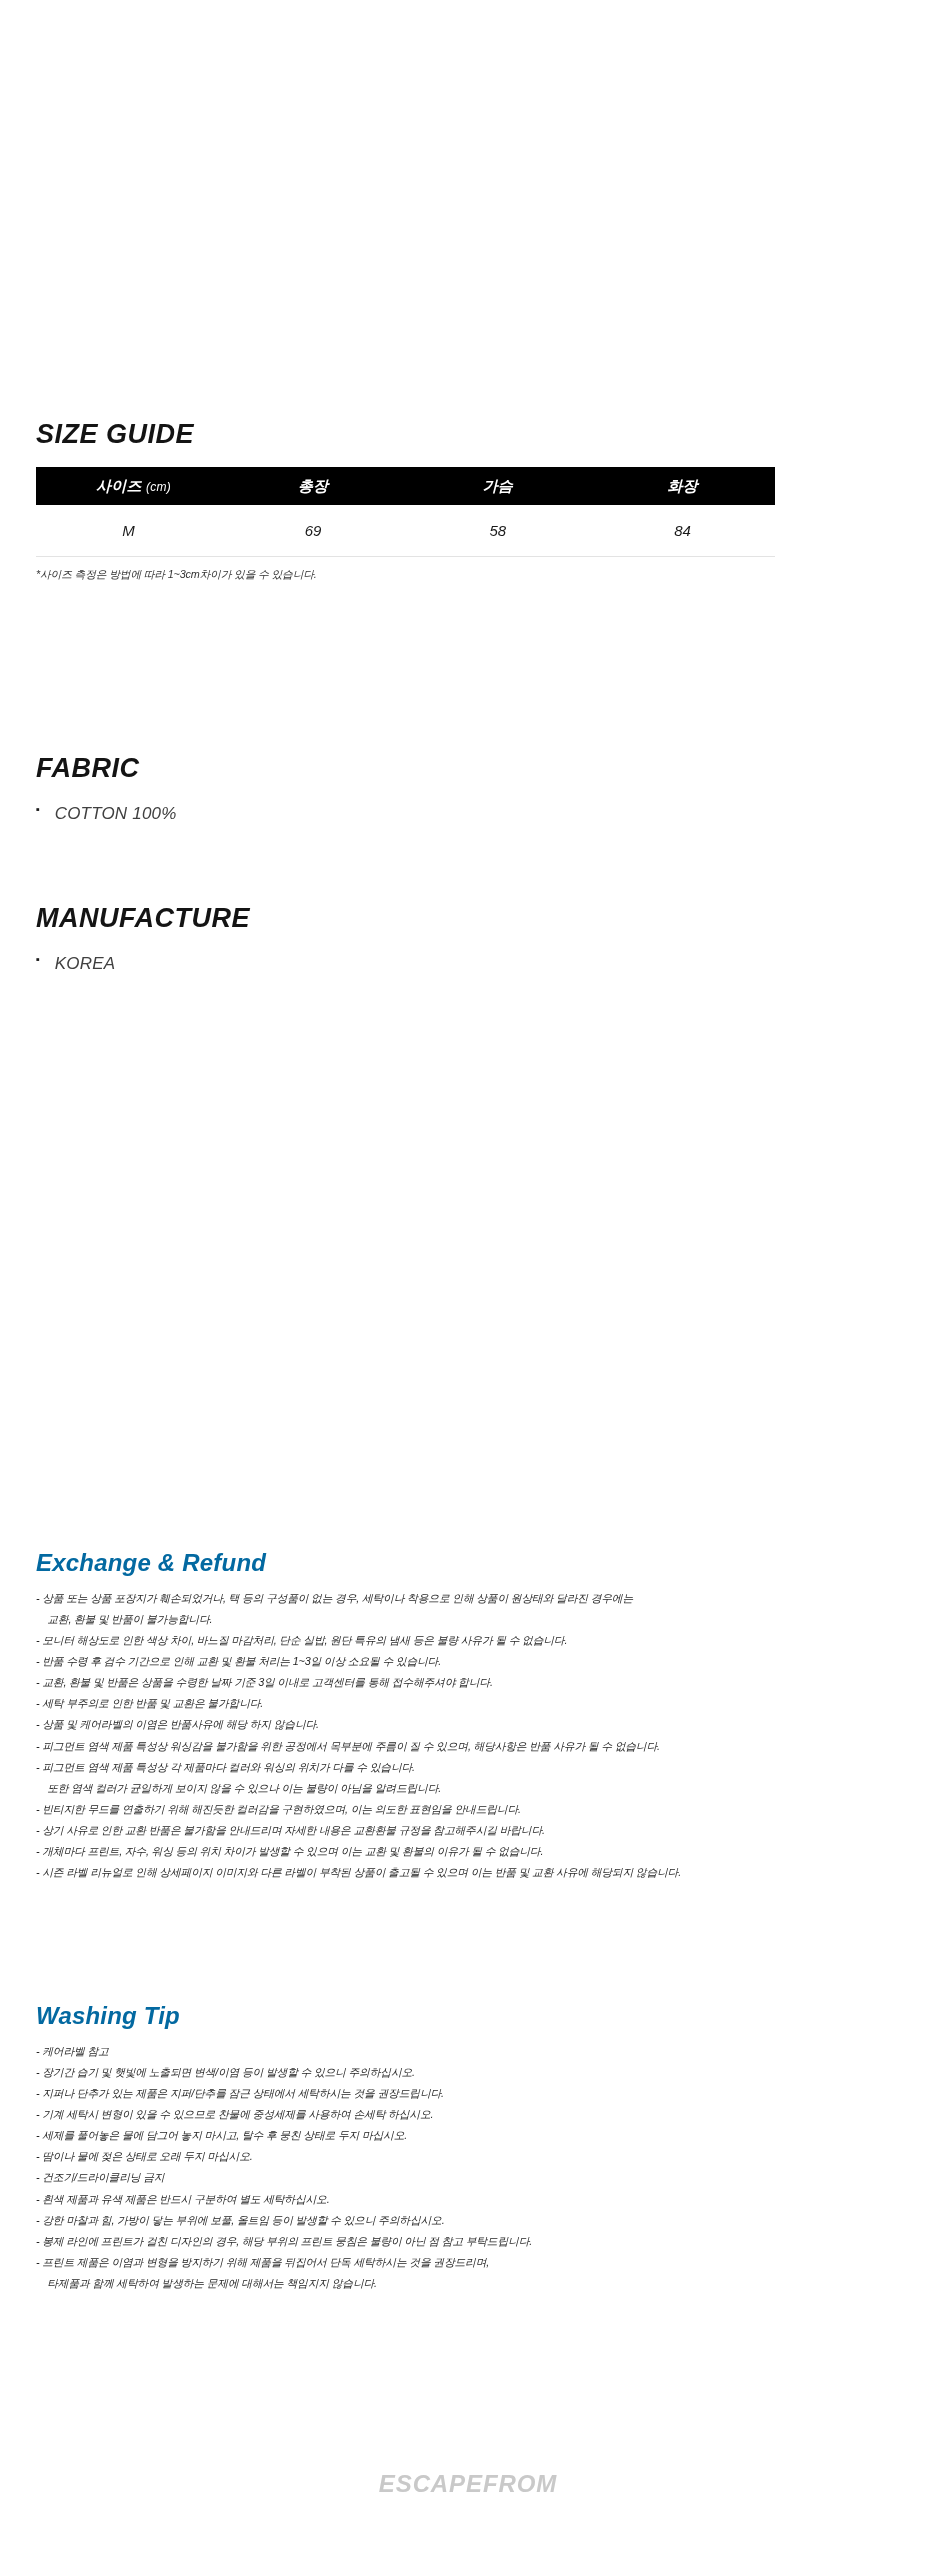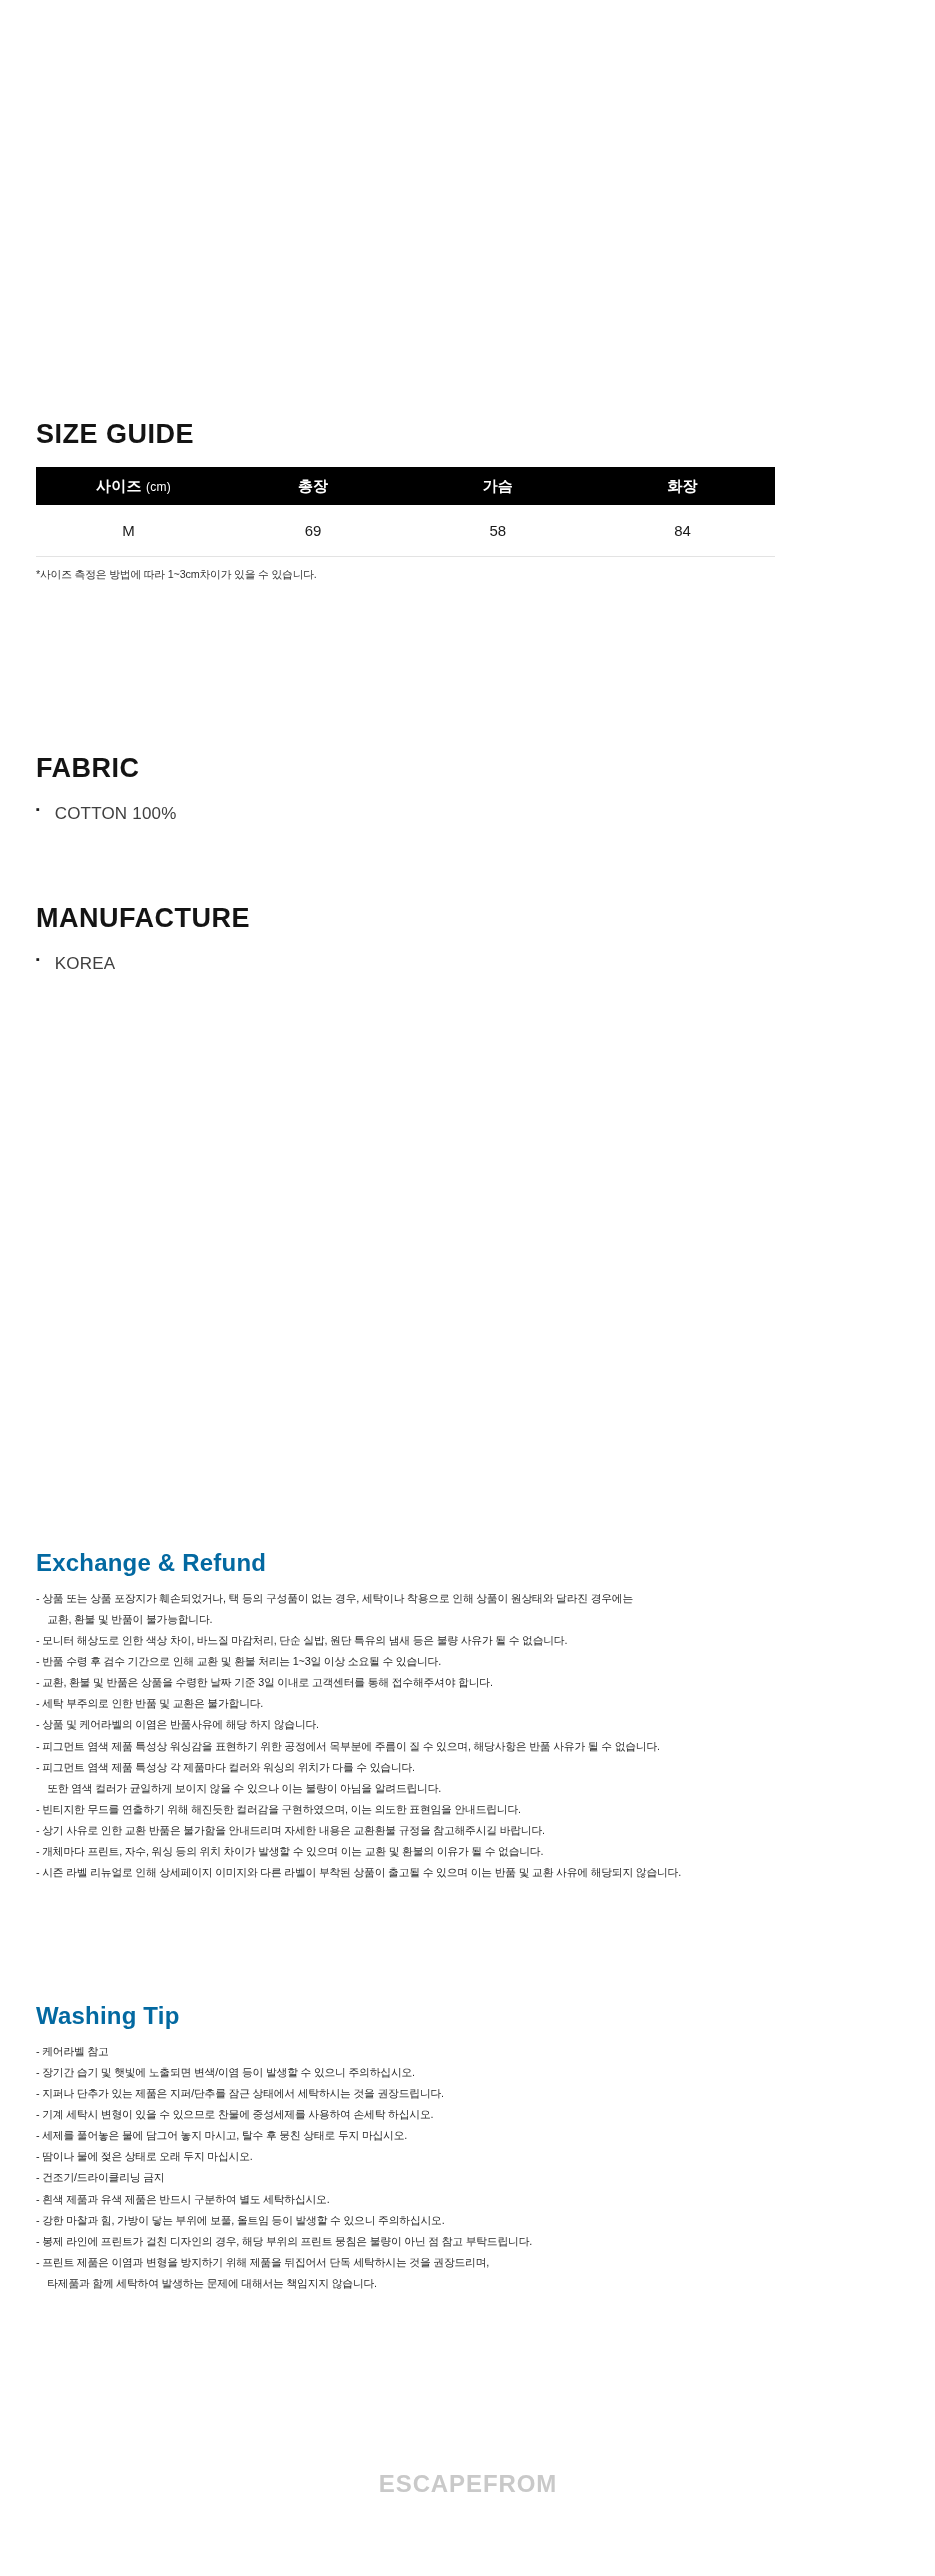--- a/index.html
+++ b/index.html
@@ -12,20 +12,21 @@
     min-height: 2576px;
     font-family: "Liberation Sans", sans-serif;
     color: #1a1a1a;
     -webkit-font-smoothing: antialiased;
   }
   .page {
     position: relative;
     width: 782px;
     min-height: 2576px;
     box-sizing: border-box;
+    font-style: italic;
   }
 
   
   .section-size {
     position: absolute;
     left: 36px;
     top: 419px;
     width: 739px;
   }
   h2.big-title {
@@ -205,21 +206,21 @@
   <section class="section-exchange">
     <h2 class="block-title">Exchange &amp; Refund</h2>
     <ul class="dashlist" id="exchange-list">
         <li>- 상품 또는 상품 포장지가 훼손되었거나, 택 등의 구성품이 없는 경우, 세탁이나 착용으로 인해 상품이 원상태와 달라진 경우에는</li>
         <li class="indent">교환, 환불 및 반품이 불가능합니다.</li>
         <li>- 모니터 해상도로 인한 색상 차이, 바느질 마감처리, 단순 실밥, 원단 특유의 냄새 등은 불량 사유가 될 수 없습니다.</li>
         <li>- 반품 수령 후 검수 기간으로 인해 교환 및 환불 처리는 1~3일 이상 소요될 수 있습니다.</li>
         <li>- 교환, 환불 및 반품은 상품을 수령한 날짜 기준 3일 이내로 고객센터를 통해 접수해주셔야 합니다.</li>
         <li>- 세탁 부주의로 인한 반품 및 교환은 불가합니다.</li>
         <li>- 상품 및 케어라벨의 이염은 반품사유에 해당 하지 않습니다.</li>
-        <li>- 피그먼트 염색 제품 특성상 워싱감을 표현하기 위한 공정에서 목부분에 주름이 질 수 있으며, 해당사항은 반품 사유가 될 수 없습니다.</li>
+        <li>- 피그먼트 염색 제품 특성상 워싱감을 불가함을 위한 공정에서 목부분에 주름이 질 수 있으며, 해당사항은 반품 사유가 될 수 없습니다.</li>
         <li>- 피그먼트 염색 제품 특성상 각 제품마다 컬러와 워싱의 위치가 다를 수 있습니다.</li>
         <li class="indent">또한 염색 컬러가 균일하게 보이지 않을 수 있으나 이는 불량이 아님을 알려드립니다.</li>
         <li>- 빈티지한 무드를 연출하기 위해 해진듯한 컬러감을 구현하였으며, 이는 의도한 표현임을 안내드립니다.</li>
         <li>- 상기 사유로 인한 교환 반품은 불가함을 안내드리며 자세한 내용은 교환환불 규정을 참고해주시길 바랍니다.</li>
         <li>- 개체마다 프린트, 자수, 워싱 등의 위치 차이가 발생할 수 있으며 이는 교환 및 환불의 이유가 될 수 없습니다.</li>
         <li>- 시즌 라벨 리뉴얼로 인해 상세페이지 이미지와 다른 라벨이 부착된 상품이 출고될 수 있으며 이는 반품 및 교환 사유에 해당되지 않습니다.</li>
       </ul>
   </section>
 
   <section class="section-washing">

